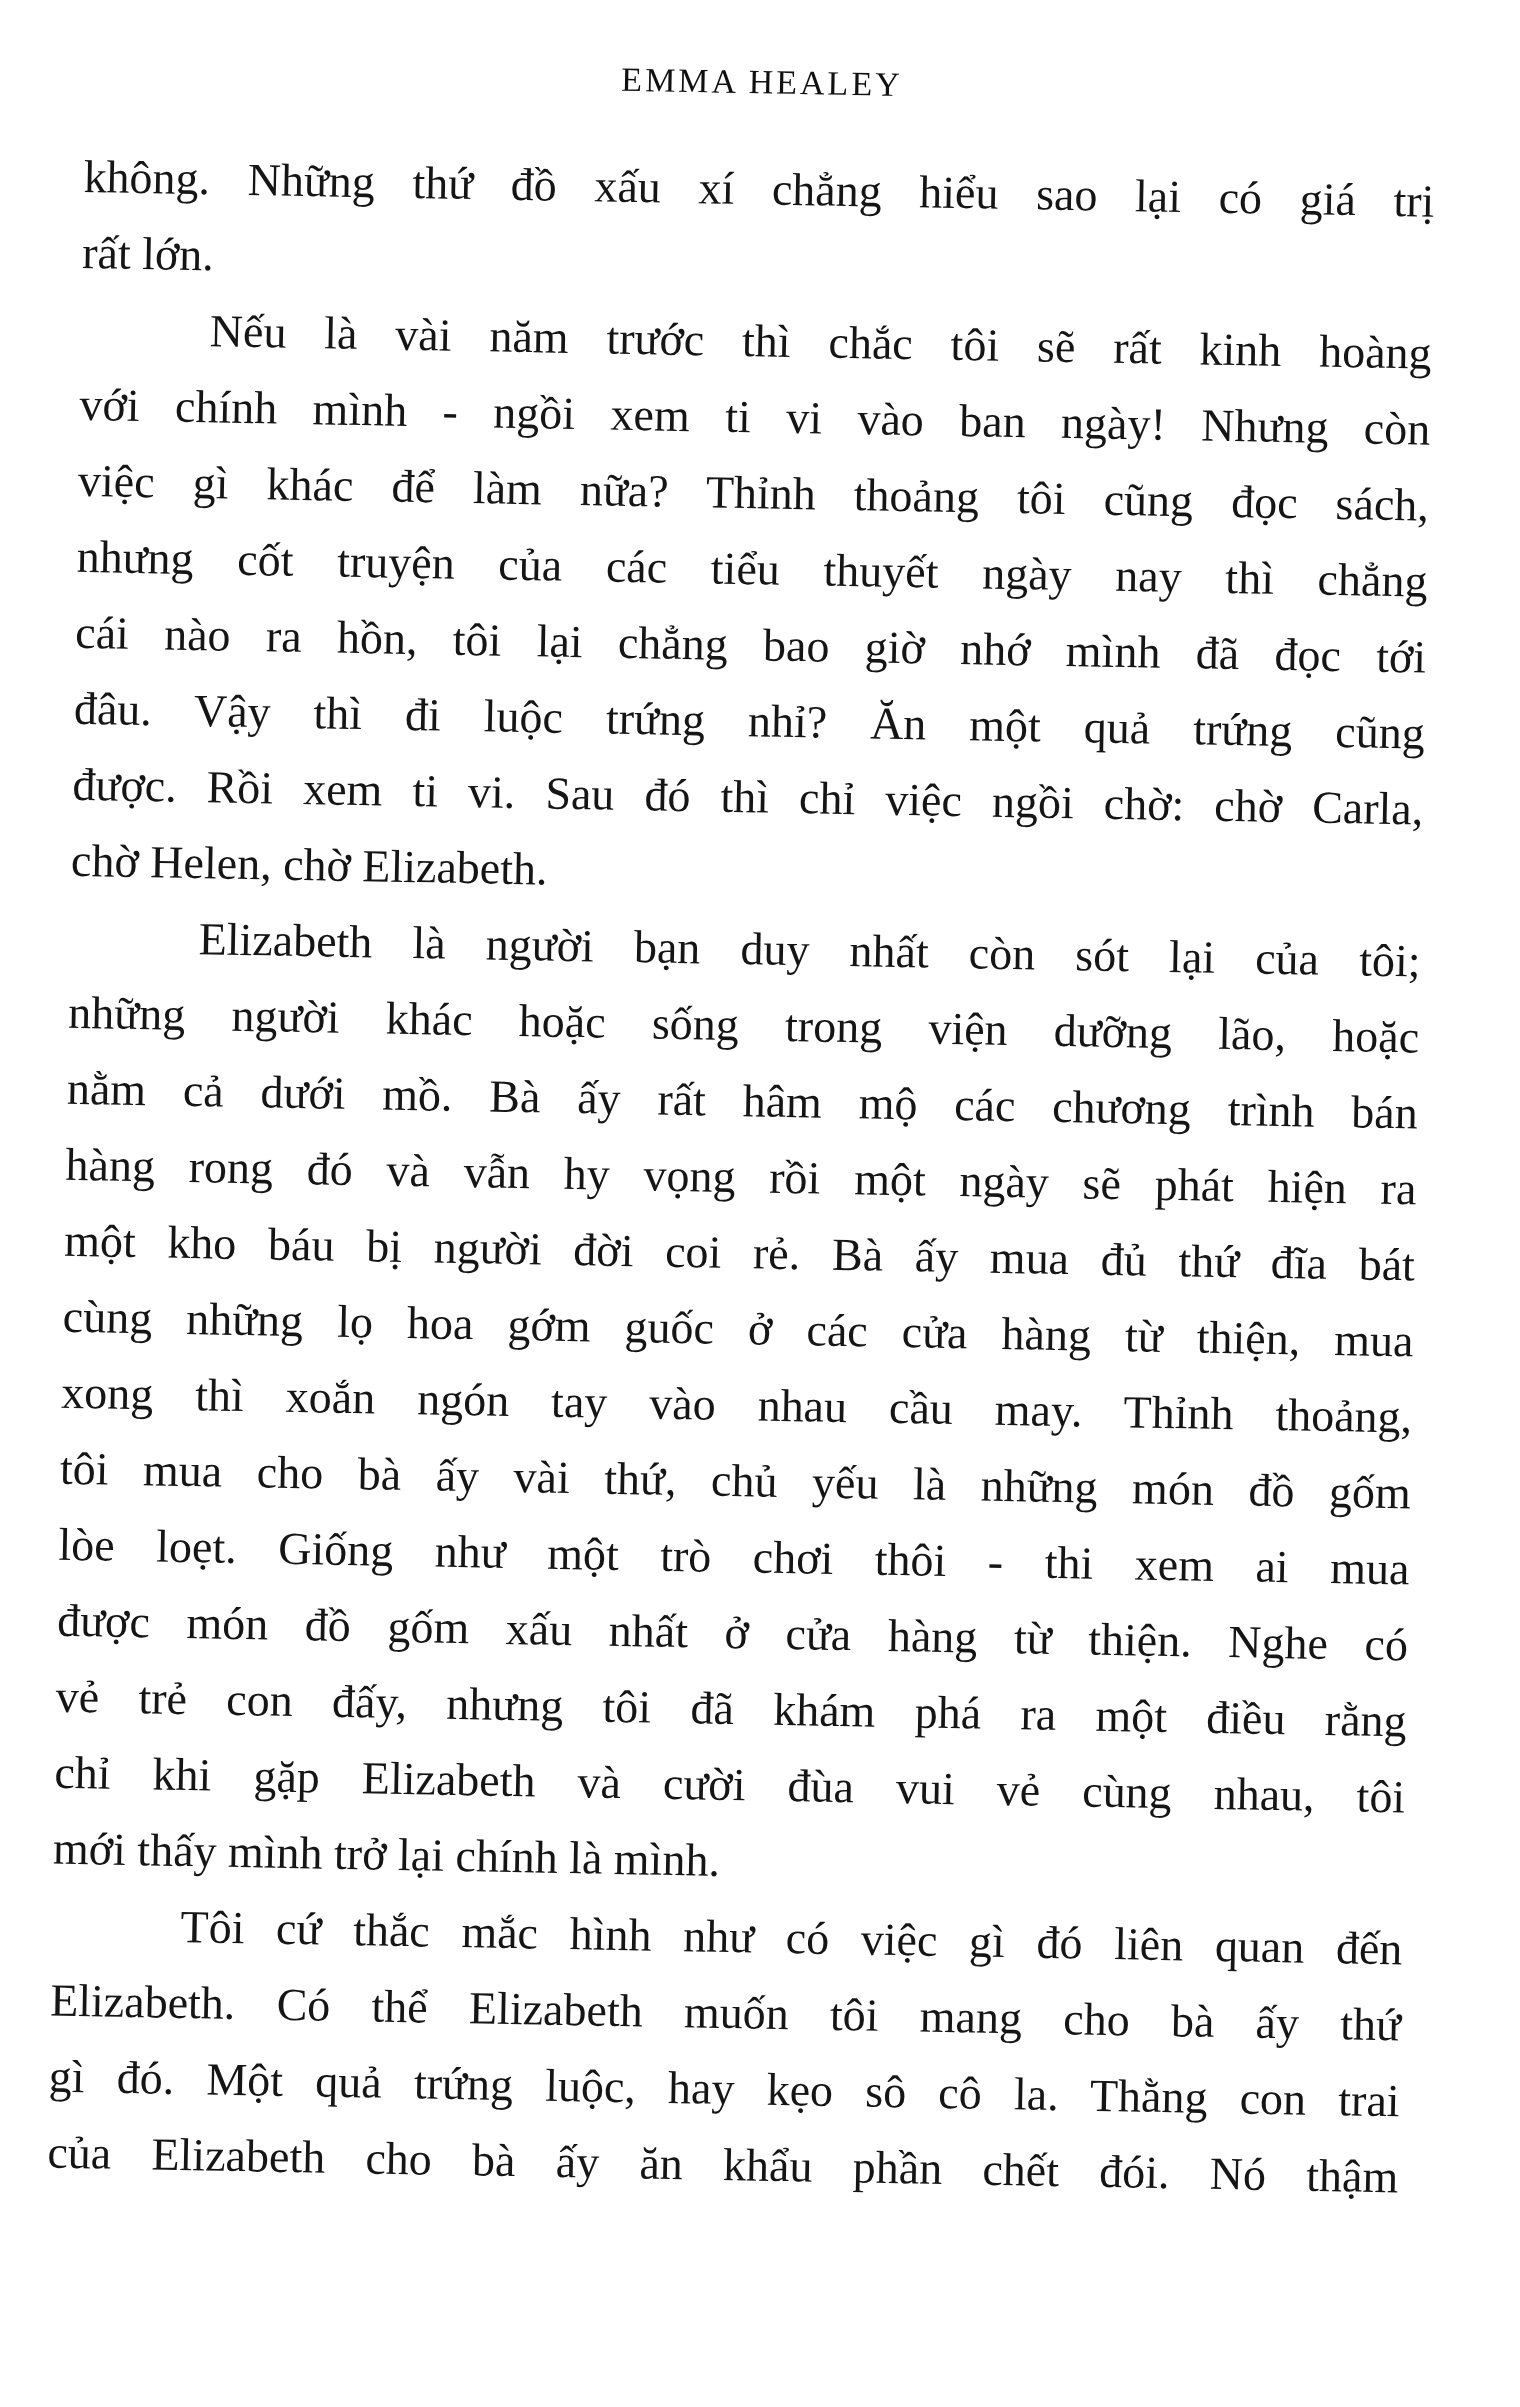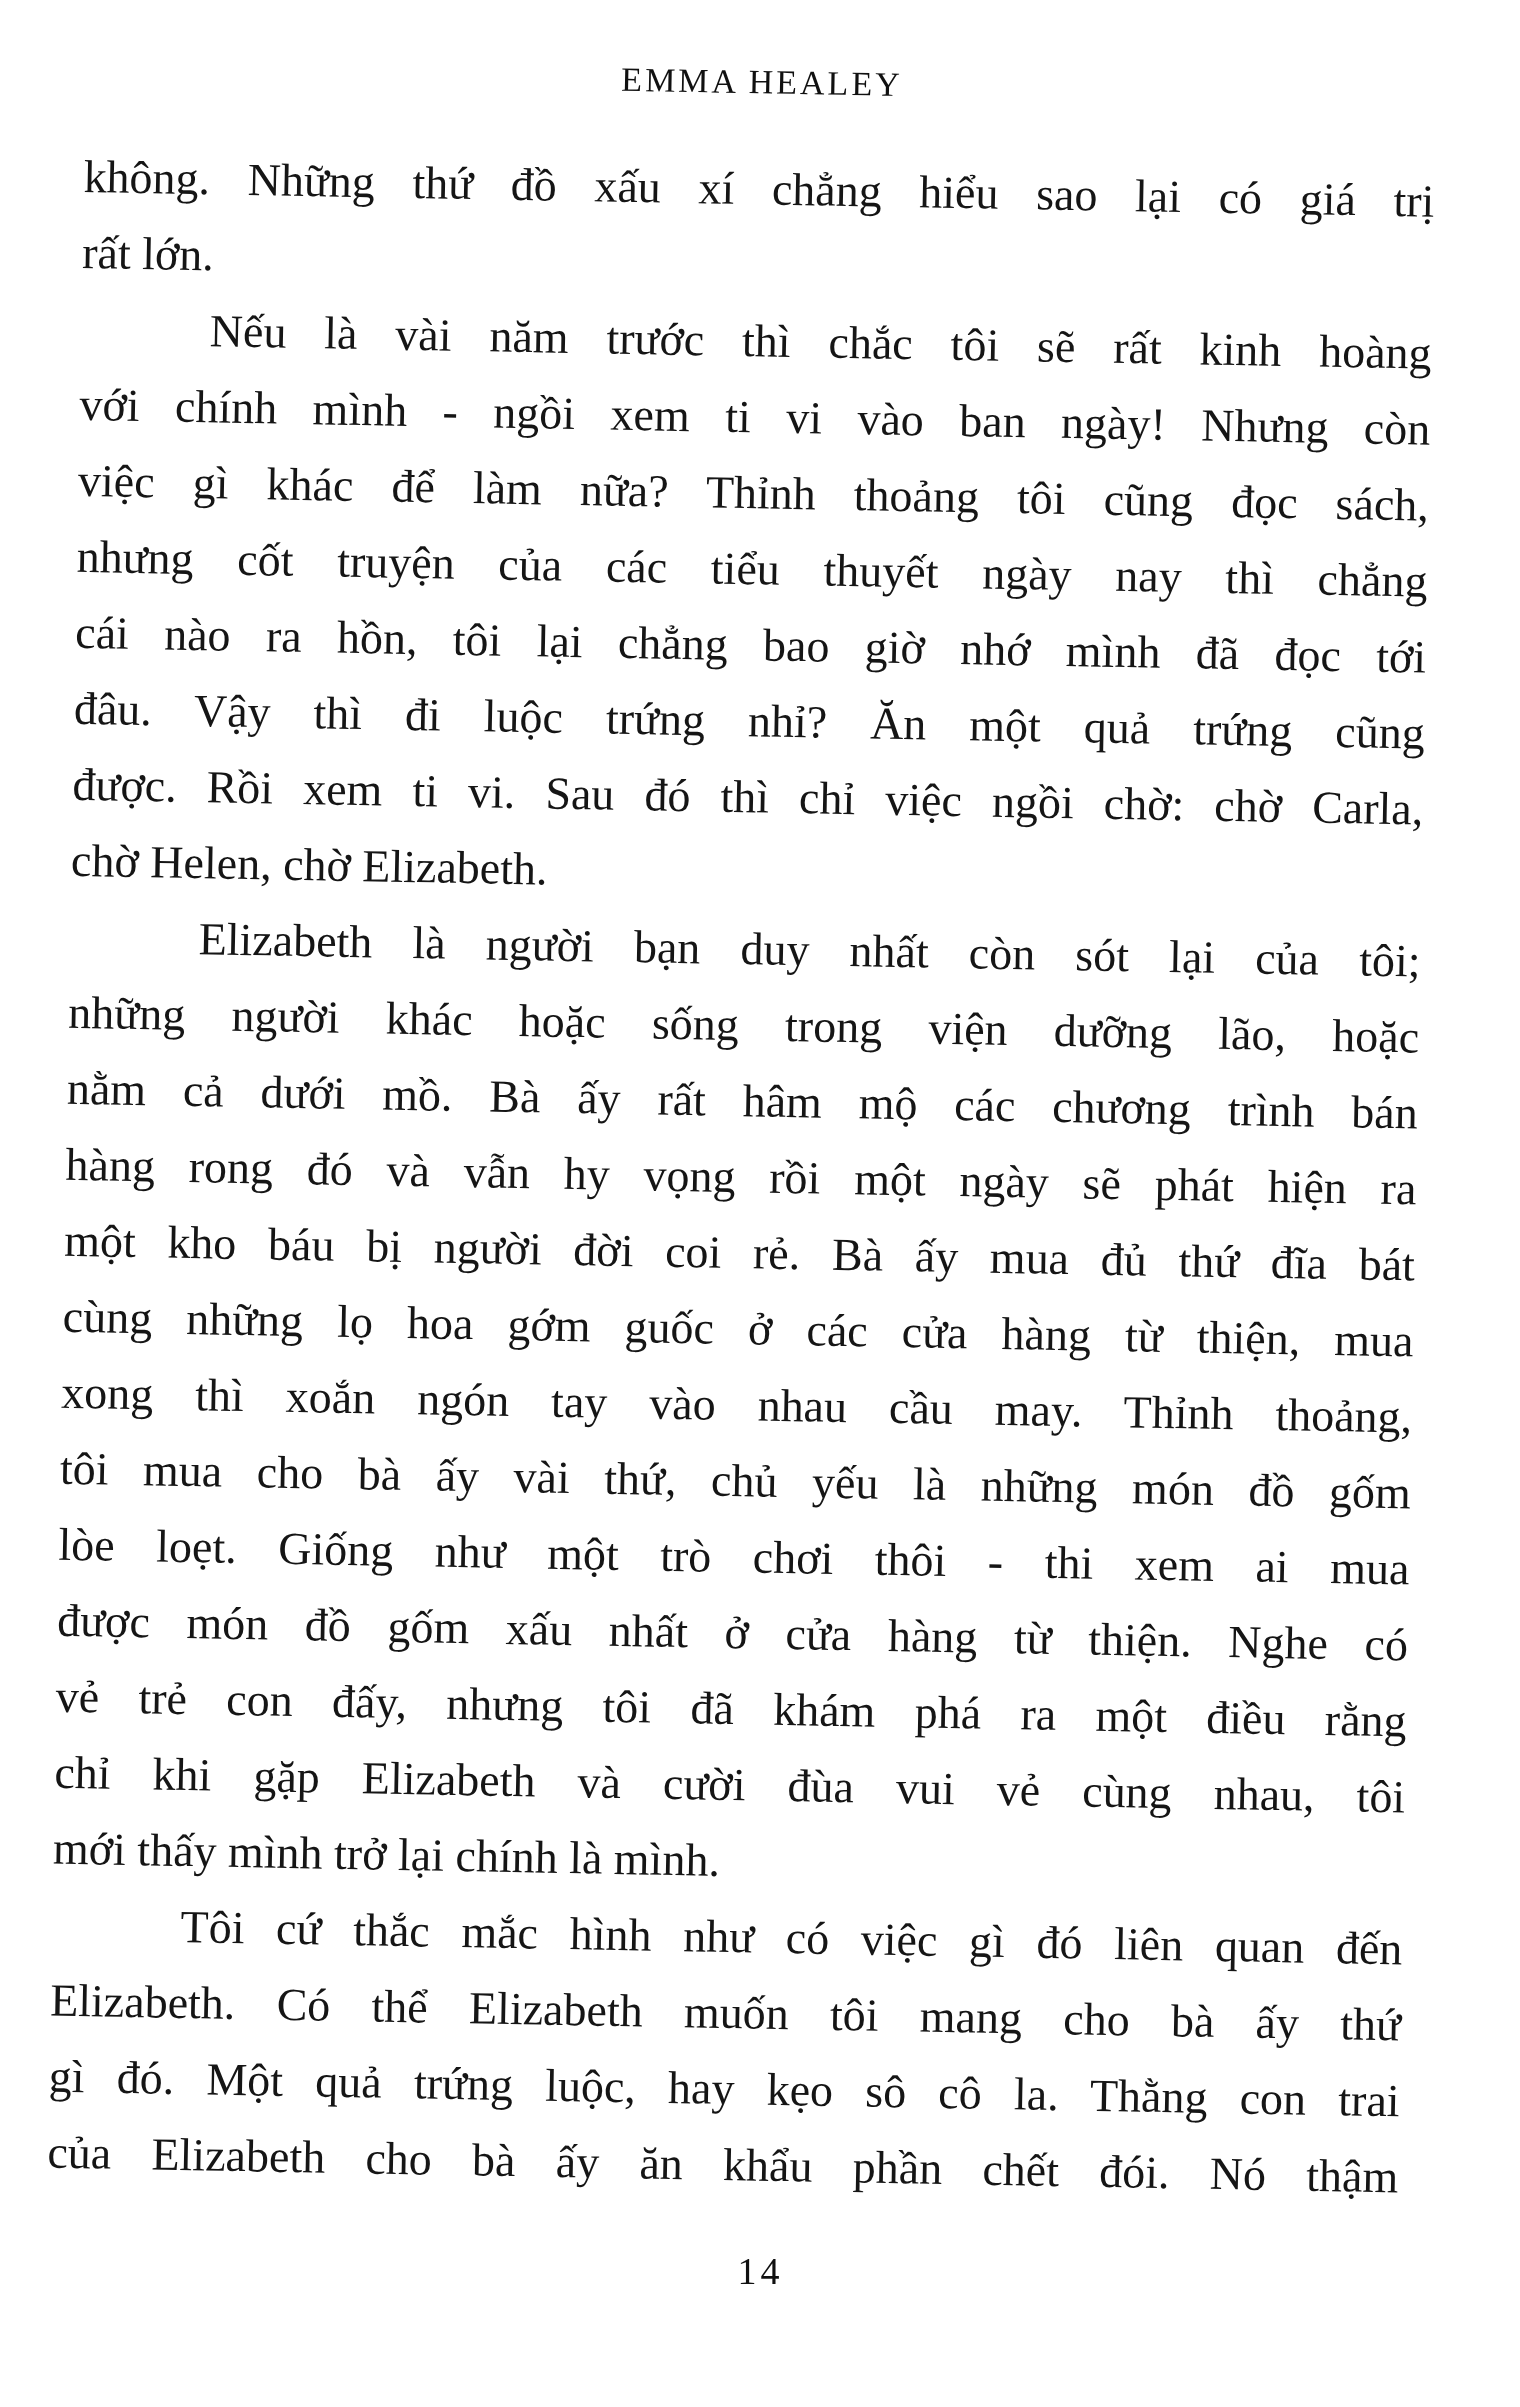--- a/index.html
+++ b/index.html
@@ -100,15 +100,14 @@
         <div class="line">được món đồ gốm xấu nhất ở cửa hàng từ thiện. Nghe có</div>
         <div class="line">vẻ trẻ con đấy, nhưng tôi đã khám phá ra một điều rằng</div>
         <div class="line">chỉ khi gặp Elizabeth và cười đùa vui vẻ cùng nhau, tôi</div>
         <div class="line para-end">mới thấy mình trở lại chính là mình.</div>
         <div class="line indent">Tôi cứ thắc mắc hình như có việc gì đó liên quan đến</div>
         <div class="line">Elizabeth. Có thể Elizabeth muốn tôi mang cho bà ấy thứ</div>
         <div class="line">gì đó. Một quả trứng luộc, hay kẹo sô cô la. Thằng con trai</div>
         <div class="line">của Elizabeth cho bà ấy ăn khẩu phần chết đói. Nó thậm</div>
       </main>
   </div>
-  <div class="folio">14</div>
 </div>
 
 
 </body></html>

